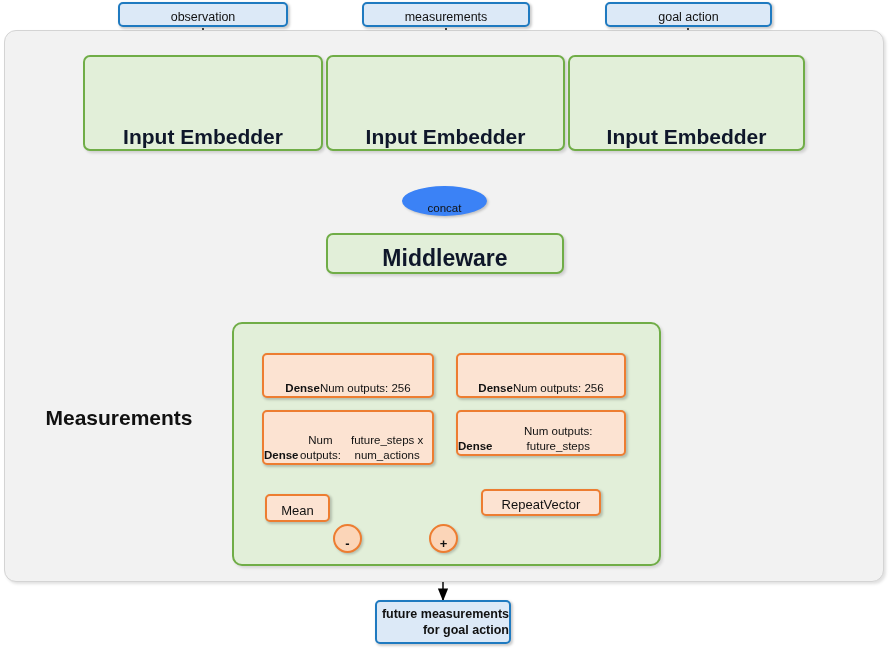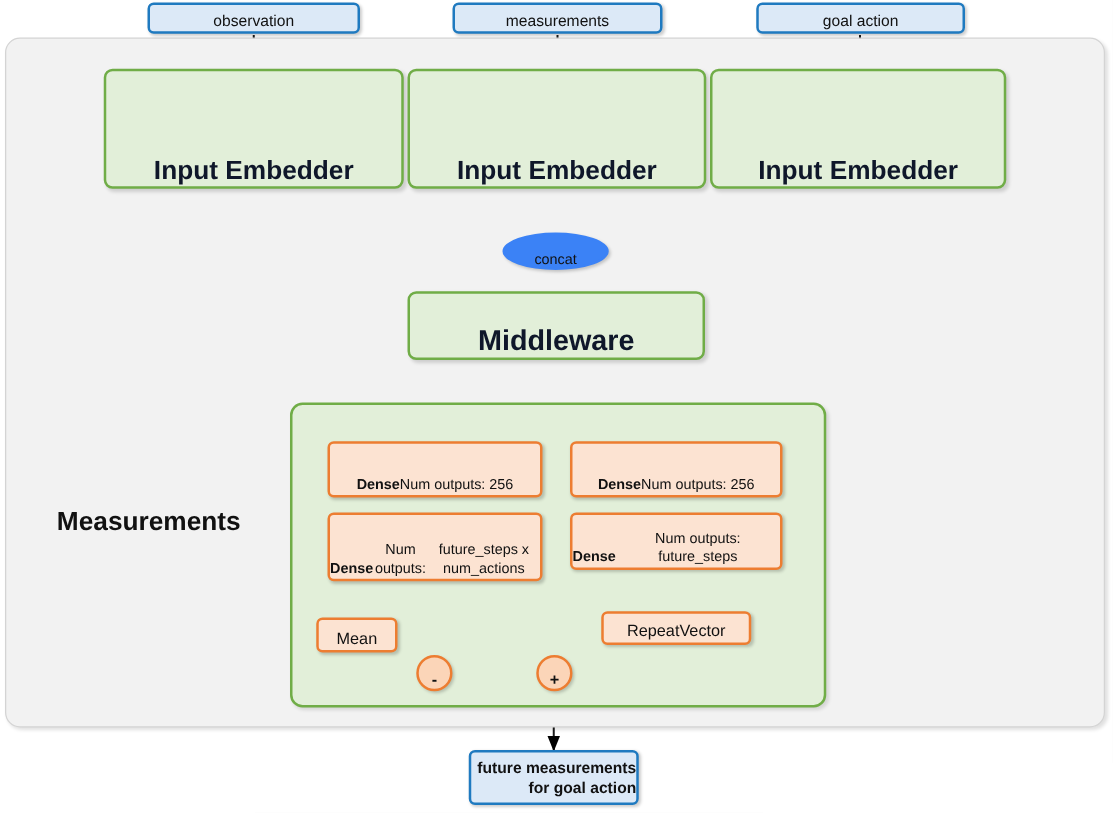--- a/index.html
+++ b/index.html
@@ -197,36 +197,36 @@
     <span>Input Embedder</span>
   </div>
   <div class="node green-box embedder" style="left:568px; top:55px; width:237px; height:96px;">
     <span>Input Embedder</span>
   </div>
 
   <div class="node ellipse-node" style="left:402px; top:186px; width:85px; height:30px;">
     <span>concat</span>
   </div>
 
-  <div class="node green-box middleware" style="left:326px; top:233px; width:238px; height:55px;">
+  <div class="node green-box middleware" style="left:326px; top:233px; width:238px; height:41px;">
     <span>Middleware</span>
   </div>
 
   <div class="node orange-box" style="left:262px; top:353px; width:172px; height:45px;">
     <span class="ttl">Dense</span>
     <span>Num outputs: 256</span>
   </div>
 
   <div class="node orange-box" style="left:262px; top:410px; width:172px; height:55px;">
     <span class="ttl">Dense</span>
     <span>Num outputs:</span>
     <span>future_steps x num_actions</span>
   </div>
 
-  <div class="node orange-box mean" style="left:253px; top:494px; width:65px; height:28px;">
+  <div class="node orange-box mean" style="left:265px; top:494px; width:65px; height:28px;">
     <span>Mean</span>
   </div>
 
   <div class="node orange-box" style="left:456px; top:353px; width:170px; height:45px;">
     <span class="ttl">Dense</span>
     <span>Num outputs: 256</span>
   </div>
 
   <div class="node orange-box" style="left:456px; top:410px; width:170px; height:46px;">
     <span class="ttl">Dense</span>

